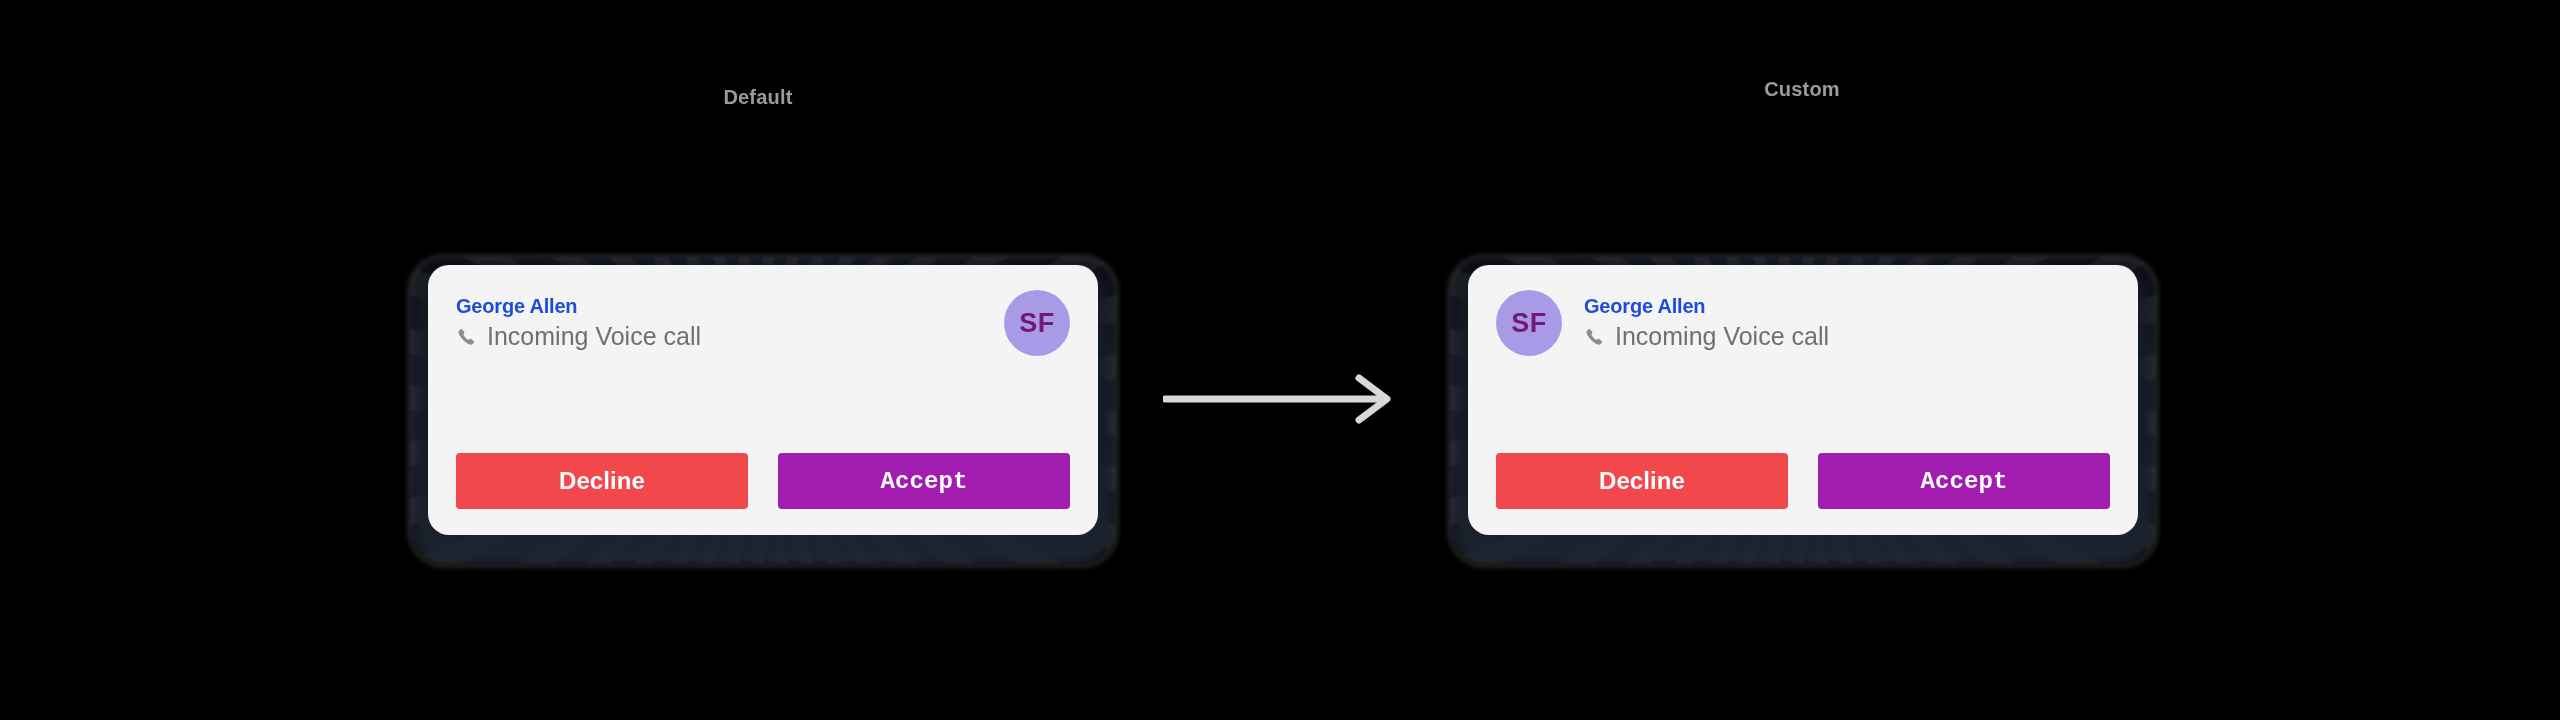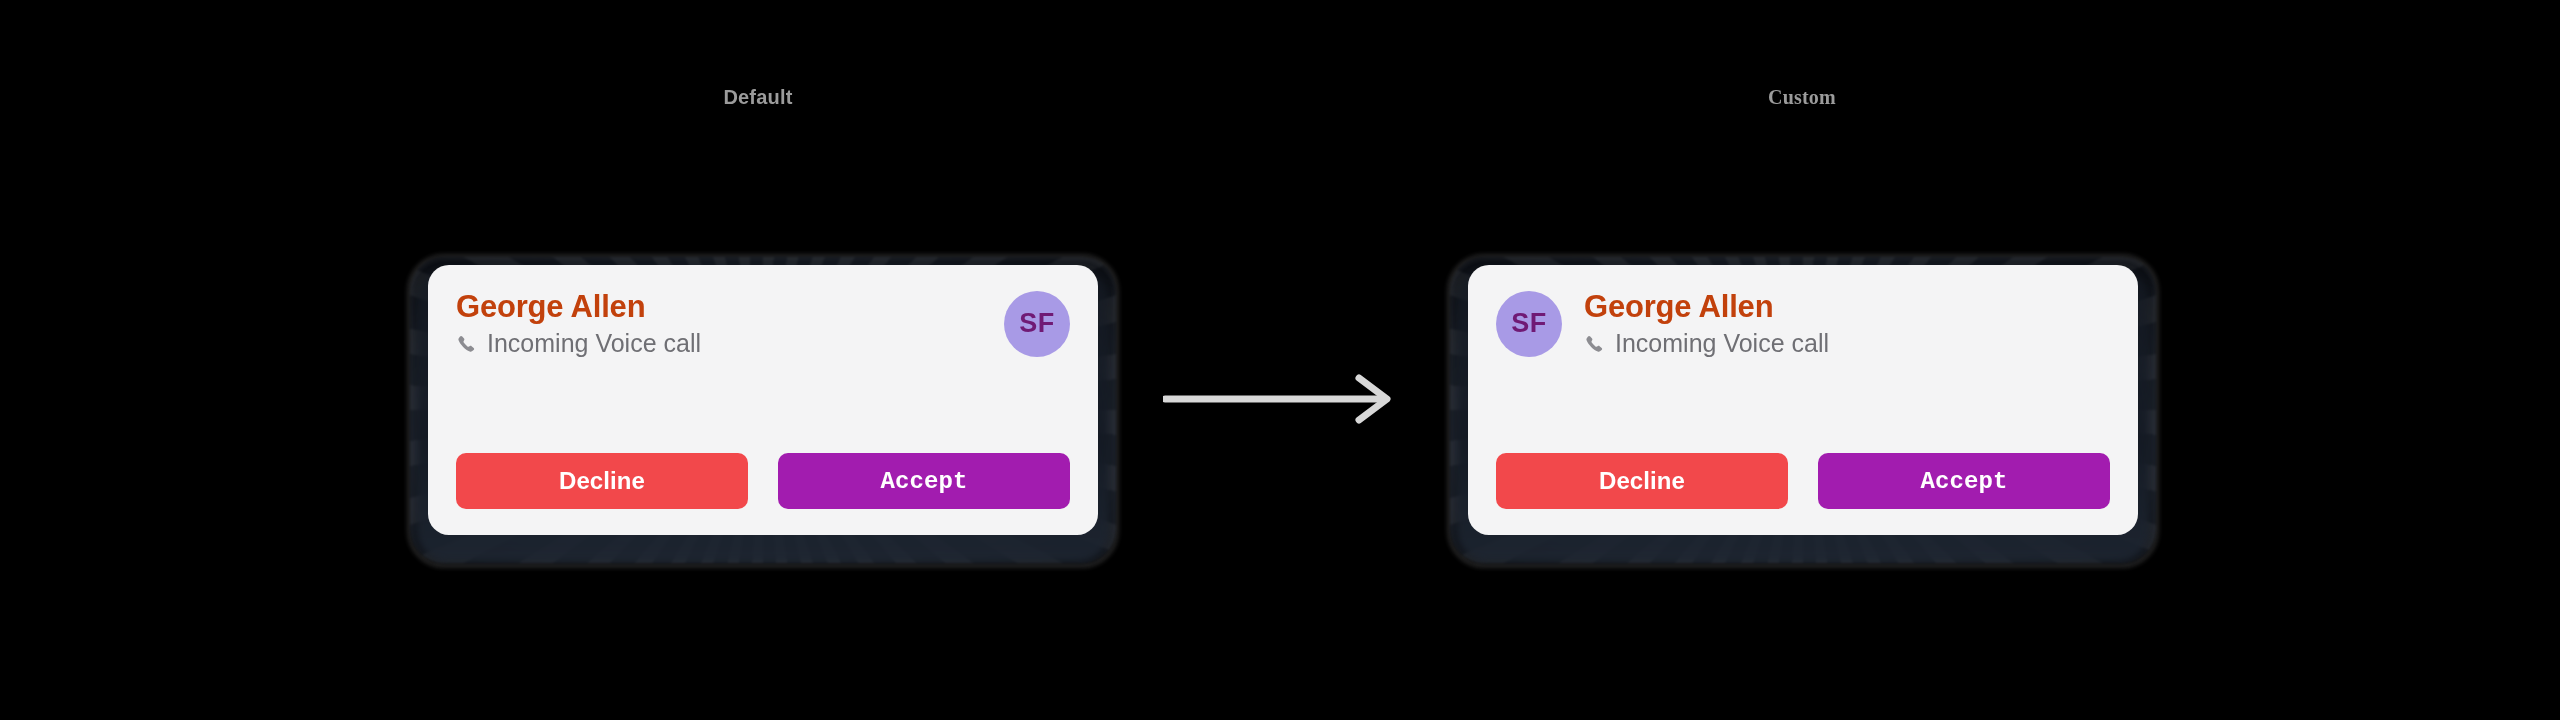--- a/index.html
+++ b/index.html
@@ -24,21 +24,21 @@
     position: absolute;
     font-family: "Liberation Sans", sans-serif;
     font-size: 20px;
     font-weight: bold;
     color: #9b9b9b;
     letter-spacing: 0.2px;
     white-space: nowrap;
     text-align: center;
   }
   .section-label.left  { left: 628px;  top: 86px; width: 260px; }
-  .section-label.right { left: 1672px; top: 86px; width: 260px; font-family: Liberation Serif, serif; }
+  .section-label.right { left: 1672px; top: 78px; width: 260px; }
 
   
   .card-wrap {
     position: absolute;
     top: 265px;
     width: 670px;
     height: 270px;
   }
   .card-wrap.left  { left: 428px; }
   .card-wrap.right { left: 1468px; }
@@ -111,23 +111,23 @@
     align-items: center;
     width: 100%;
   }
   .card-header.avatar-right { justify-content: space-between; }
   .card-header.avatar-left  { justify-content: flex-start; gap: 22px; }
 
   .caller-block { display: flex; flex-direction: column; gap: 4px; }
 
   .caller-name {
     font-family: "Liberation Sans", sans-serif;
-    font-size: 31px;
-    font-weight: bold;
-    color: #c2410c;
+    font-size: 20px;
+    font-weight: bold;
+    color: #1d4ed8;
     line-height: 1.12;
     letter-spacing: -0.2px;
     white-space: nowrap;
   }
 
   .caller-status {
     display: flex;
     align-items: center;
     gap: 9px;
     font-family: "Liberation Sans", sans-serif;
@@ -169,21 +169,21 @@
   
   .card-actions {
     display: flex;
     gap: 30px;
     width: 100%;
   }
   .action-btn {
     flex: 1 1 0;
     height: 56px;
     border: none;
-    border-radius: 10px;
+    border-radius: 4px;
     font-family: "Liberation Sans", sans-serif;
     font-size: 24px;
     font-weight: bold;
     color: #ffffff;
     letter-spacing: 0.1px;
     cursor: pointer;
     display: flex;
     align-items: center;
     justify-content: center;
   }

